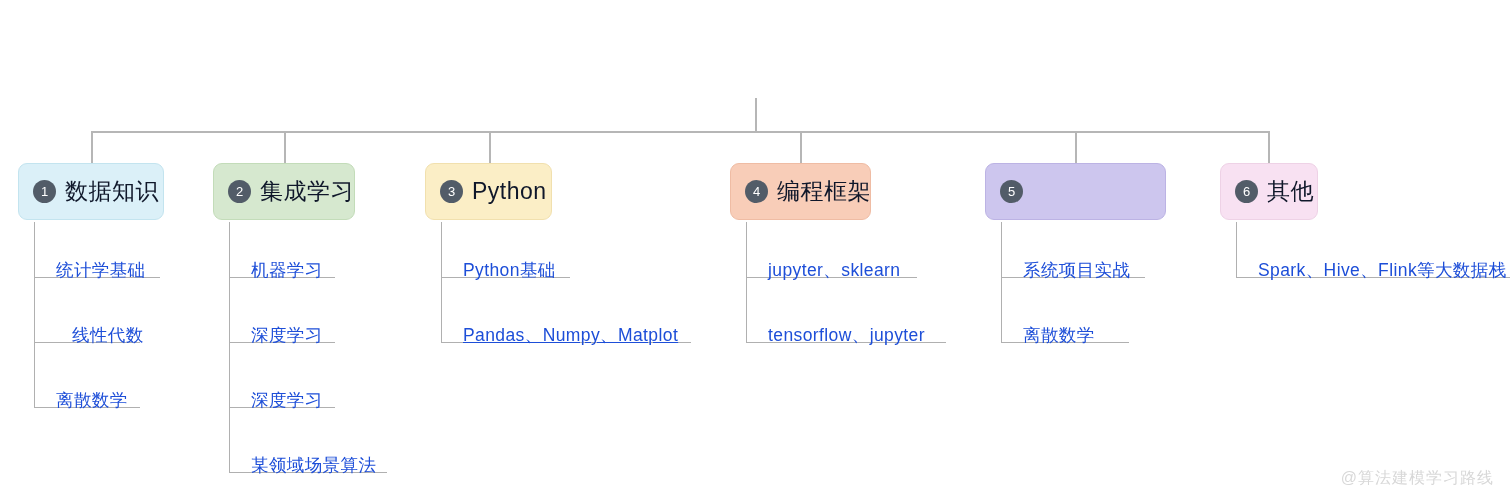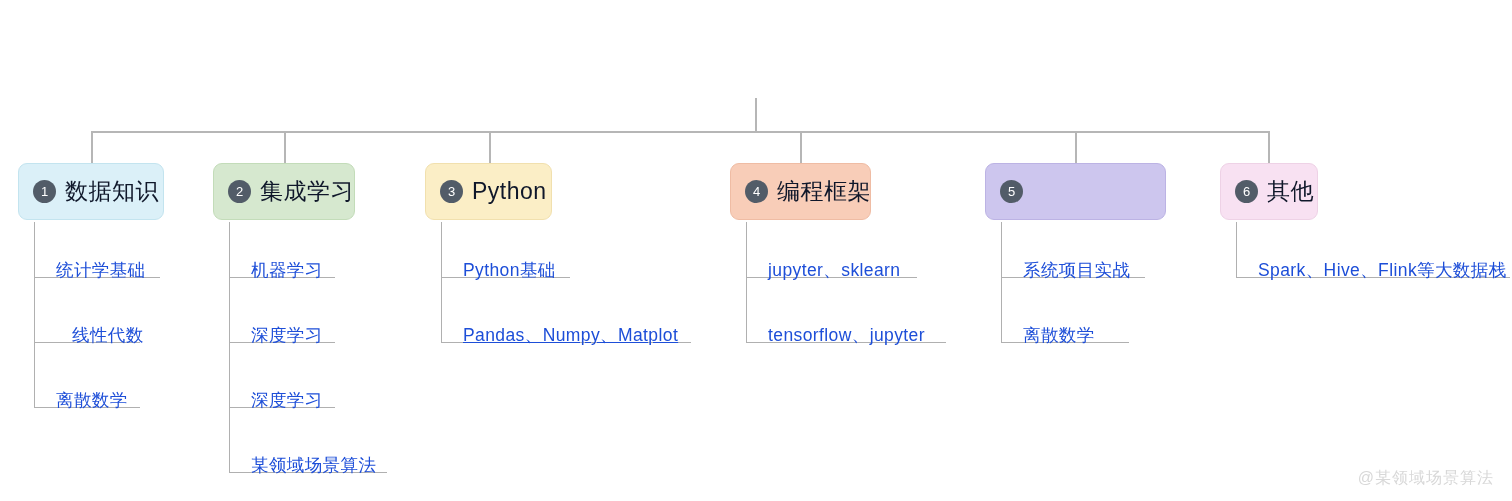--- a/index.html
+++ b/index.html
@@ -163,14 +163,14 @@
       </div>
       <div class="leaf" style="left: 1023px; top: 258px;">系统项目实战</div>
       <div class="leaf" style="left: 1023px; top: 323px;">离散数学</div>
       <div class="branch-node" style="left: 1220px; top: 163px; width: 98px; height: 57px; background: rgb(248, 225, 242); border: 1px solid rgb(238, 210, 230);">
         <span class="badge" style="background: rgb(82, 92, 104);">6</span>
         <span class="branch-label">其他</span>
       </div>
       <div class="leaf" style="left: 1258px; top: 258px;">Spark、Hive、Flink等大数据栈</div>
     </div>
 
-  <div class="watermark">@某领域场景算法</div>
+  <div class="watermark">@算法建模学习路线</div>
 </div>
 
 </body></html>

